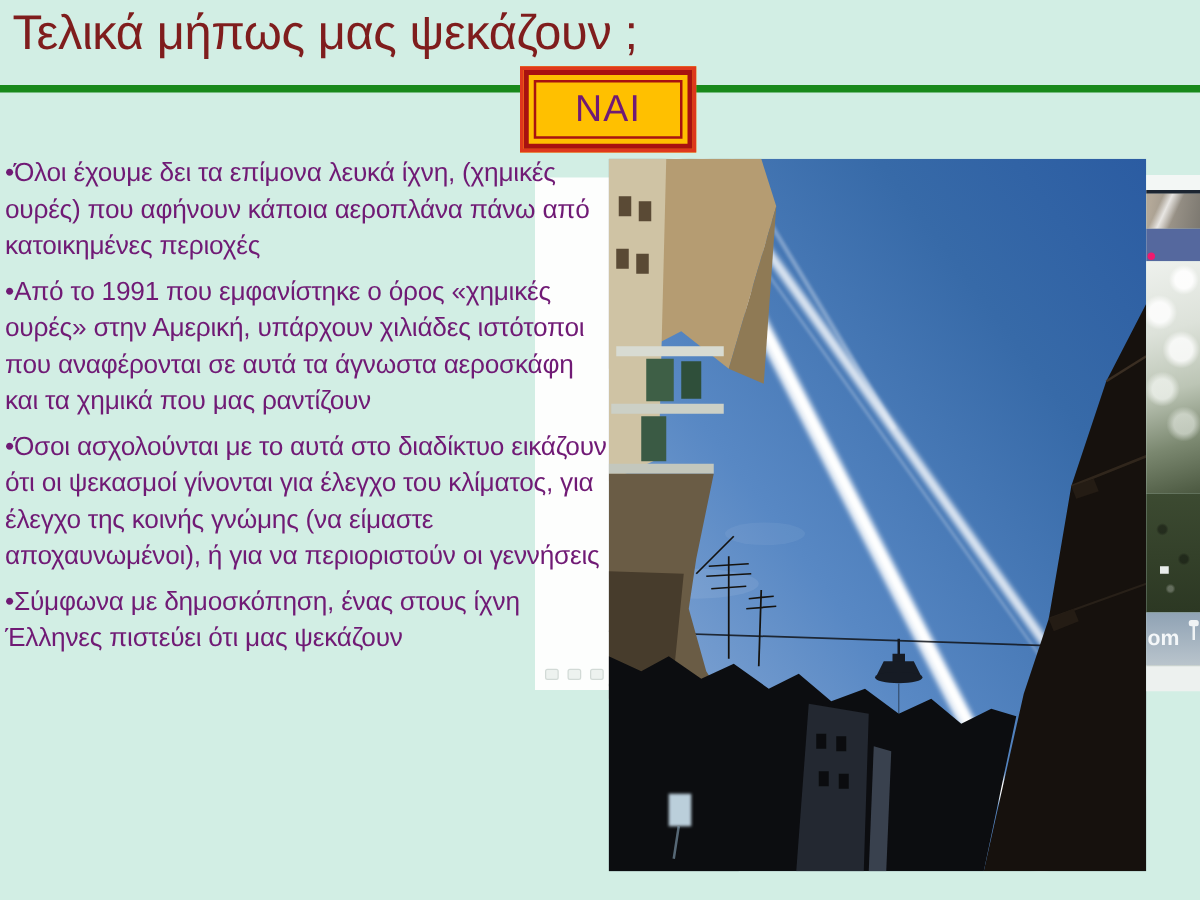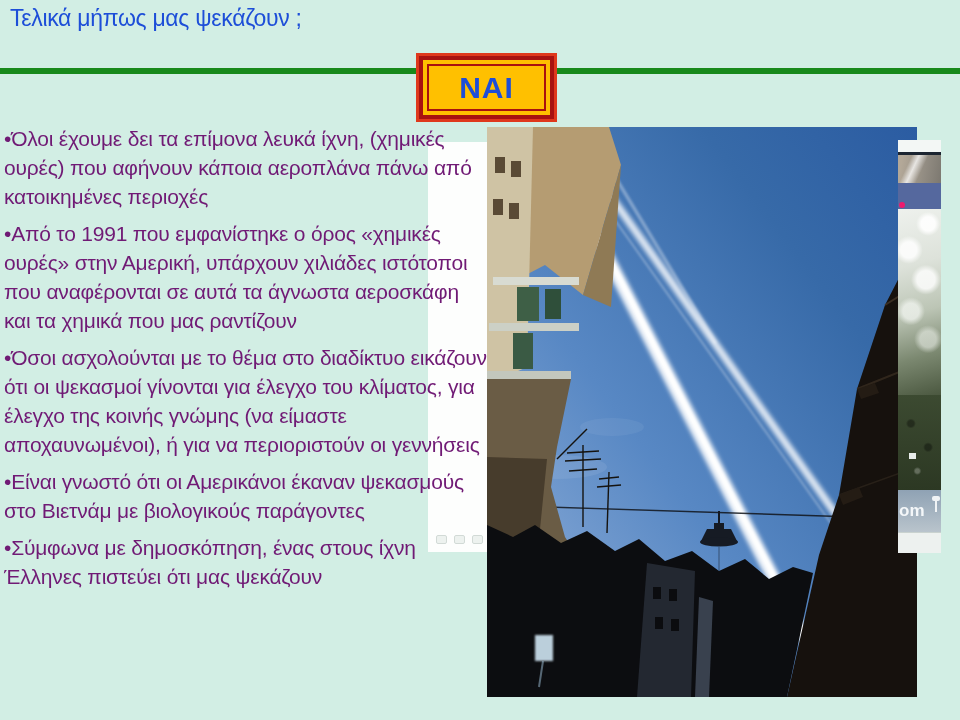--- a/index.html
+++ b/index.html
@@ -3,46 +3,46 @@
 <meta charset="utf-8">
 <style>
   html,body{margin:0;padding:0;}
   #slide{
     position:relative;width:960px;height:720px;overflow:hidden;
     background:#d2eee4;
     font-family:"Liberation Sans","DejaVu Sans",sans-serif;
   }
   .title{
     position:absolute;left:10px;top:5px;width:700px;
-    font-size:23px;color:#1d4ed8;letter-spacing:-0.3px;white-space:nowrap;
+    font-size:39px;color:#7f1d1d;letter-spacing:-0.3px;white-space:nowrap;
   }
   .divider{
     position:absolute;left:0;top:68px;width:960px;height:6px;background:#18891b;
   }
   .badge{
     position:absolute;left:416px;top:53px;width:141px;height:69px;
     background:#ffc000;border:3px solid #df381c;
     box-shadow:inset 0 0 0 4px #a81210, inset 0 0 0 8px #ffc000, inset 0 0 0 10px #a81210;
     display:flex;align-items:center;justify-content:center;box-sizing:border-box;
   }
-  .badge-text{font-size:30px;font-weight:bold;color:#1d4ed8;letter-spacing:1px;}
+  .badge-text{font-size:30px;font-weight:normal;color:#701a75;letter-spacing:1px;}
   .whitebox{
     position:absolute;left:428px;top:142px;width:62px;height:410px;background:#fdfefd;
   }
   .faint-icons{position:absolute;left:8px;bottom:8px;display:flex;gap:7px;opacity:.45;}
   .faint-icons i{display:block;width:9px;height:7px;border:1px solid #9fb0a8;border-radius:2px;background:#dbe5e0;}
   .textcol{
     position:absolute;left:4px;top:124px;width:485px;
     font-size:21px;line-height:29px;color:#701a75;letter-spacing:-0.2px;
   }
   .textcol p{margin:0 0 8px 0;}
   .photo{position:absolute;left:487px;top:127px;width:430px;height:570px;}
   .photo svg{display:block;}
   
-  .sidestrip{position:absolute;left:898px;top:140px;width:43px;height:413px;}
+  .sidestrip{position:absolute;left:917px;top:140px;width:43px;height:413px;}
   .sidestrip>div{position:absolute;left:0;width:43px;}
   .s1{top:0;height:12px;background:#f3f7f5;border-bottom:3px solid #1c2531;box-sizing:content-box;}
   .s2{top:15px;height:28px;
       background:
         linear-gradient(115deg, rgba(255,255,255,0) 25%, rgba(255,255,255,.75) 38%, rgba(255,255,255,0) 55%),
         linear-gradient(100deg,#b3a898 10%,#938d83 60%,#7c7870 100%);}
   .s3{top:43px;height:26px;background:#55689e;}
   .s3 .dot{position:absolute;left:1px;top:19px;width:6px;height:6px;border-radius:50%;background:#ef1a6e;}
   .s4{top:69px;height:186px;
       background:
@@ -82,22 +82,21 @@
     <div class="faint-icons">
         <i></i>
         <i></i>
         <i></i>
       </div>
   </div>
 
   <div class="textcol">
     <p>•Όλοι έχουμε δει τα επίμονα λευκά ίχνη, (χημικές ουρές) που αφήνουν κάποια αεροπλάνα πάνω από κατοικημένες περιοχές</p>
     <p>•Από το 1991 που εμφανίστηκε ο όρος «χημικές ουρές» στην Αμερική, υπάρχουν χιλιάδες ιστότοποι που αναφέρονται σε αυτά τα άγνωστα αεροσκάφη και τα χημικά που μας ραντίζουν</p>
-    <p>•Όσοι ασχολούνται με το θέμα στο διαδίκτυο εικάζουν ότι οι ψεκασμοί γίνονται για έλεγχο του κλίματος, για έλεγχο της κοινής γνώμης (να είμαστε αποχαυνωμένοι), ή για να περιοριστούν οι γεννήσεις</p>
-    <p>•Είναι γνωστό ότι οι Αμερικάνοι έκαναν ψεκασμούς στο Βιετνάμ με βιολογικούς παράγοντες</p>
+    <p>•Όσοι ασχολούνται με το αυτά στο διαδίκτυο εικάζουν ότι οι ψεκασμοί γίνονται για έλεγχο του κλίματος, για έλεγχο της κοινής γνώμης (να είμαστε αποχαυνωμένοι), ή για να περιοριστούν οι γεννήσεις</p>
     <p>•Σύμφωνα με δημοσκόπηση, ένας στους ίχνη Έλληνες πιστεύει ότι μας ψεκάζουν</p>
   </div>
 
   <div class="photo" role="img" aria-label="Street view between apartment buildings with white aircraft contrails crossing a blue sky">
     <svg width="430" height="570" viewBox="0 0 430 570" xmlns="http://www.w3.org/2000/svg">
       <defs>
         <linearGradient id="sky" x1="0" y1="1" x2="1" y2="0">
           <stop offset="0" stop-color="#9bb7dd"></stop>
           <stop offset="0.4" stop-color="#5888c4"></stop>
           <stop offset="0.75" stop-color="#376aa8"></stop>

